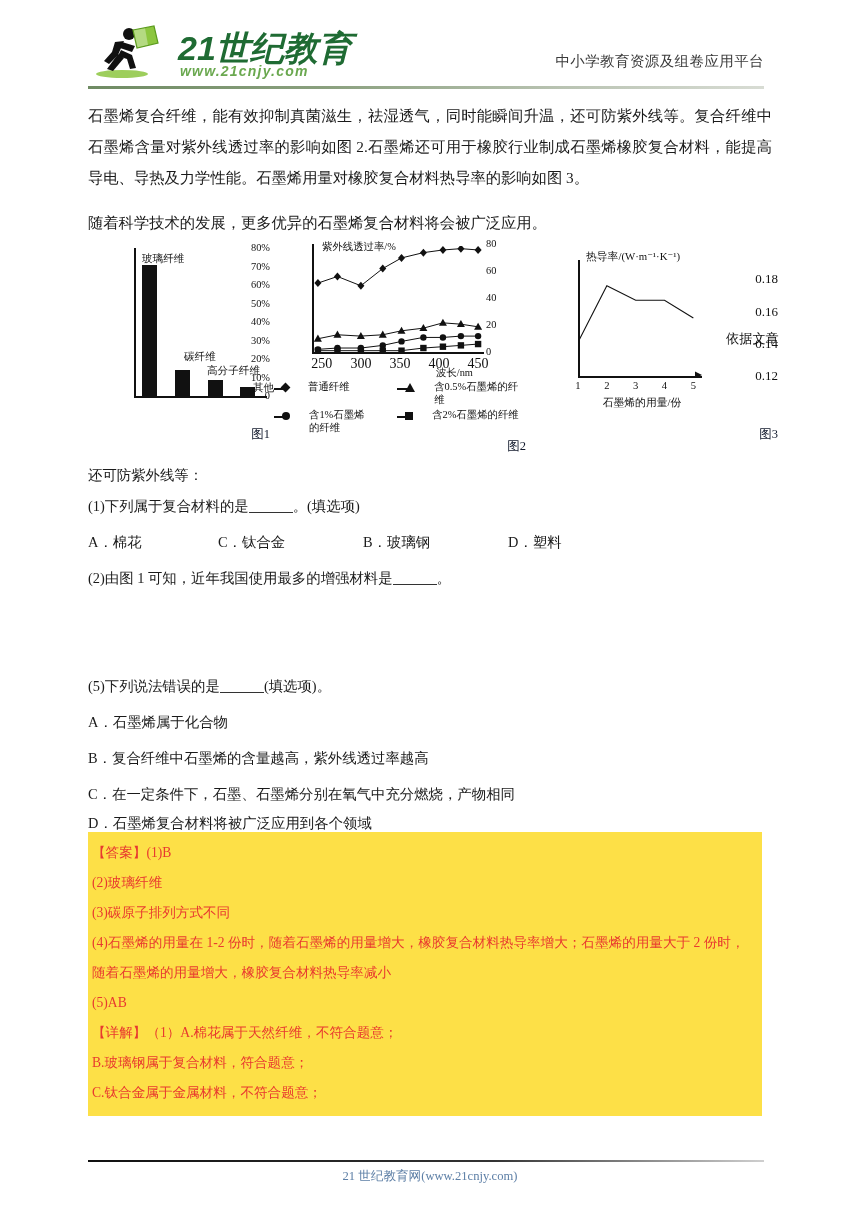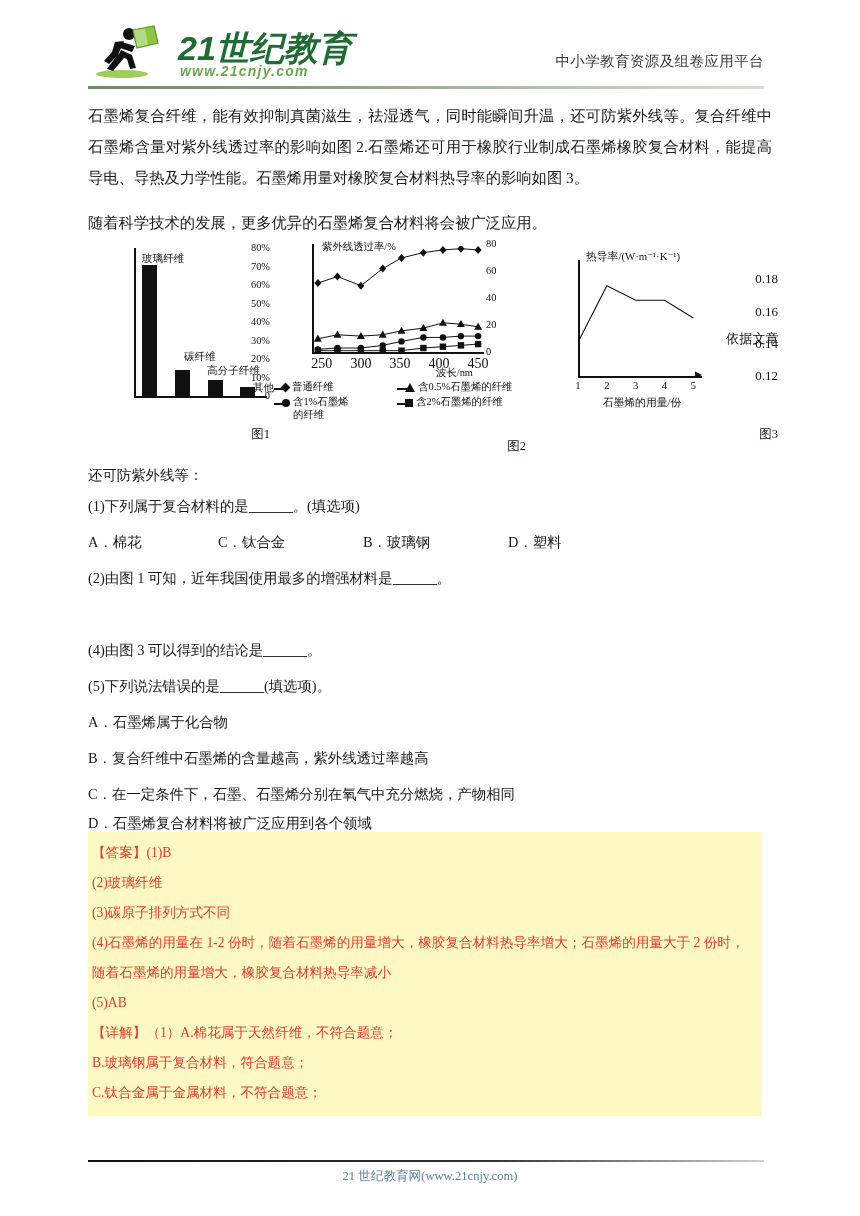--- a/index.html
+++ b/index.html
@@ -52,21 +52,21 @@
   .f2-plot { position:absolute; left:48px; top:8px; width:168px; height:106px; }
   .f2-axis-y { position:absolute; left:46px; top:6px; width:1.6px; height:110px; background:#111; }
   .f2-axis-x { position:absolute; left:46px; top:114px; width:172px; height:1.6px; background:#111; }
   .f2-ylab { position:absolute; right:0; font-size:10.4px; color:#111; text-align:left; width:40px; line-height:10px; }
   .f2-xlab { position:absolute; font-size:14px; color:#111; text-align:center; }
   .f2-title { position:absolute; left:56px; top:2px; font-size:10.4px; color:#111; white-space:nowrap; }
   .f2-axname { position:absolute; left:170px; top:128px; font-size:10.4px; color:#111; white-space:nowrap; }
   .f2-legend { position:absolute; left:8px; top:142px; width:252px; font-size:10.4px; color:#111; }
   .f2-leg-row { display:flex; }
   .f2-leg-item { display:flex; align-items:flex-start; margin-right:6px; }
-  .f2-leg-item .lt { line-height:13px; max-width:100px; }
+  .f2-leg-item .lt { line-height:13px; max-width:100px;margin-left:16px; }
   .marker { display:inline-block; margin:3px 3px 0 0; flex:0 0 auto; }
   .m-dash { width:13px; height:1.6px; background:#111; margin-top:8px; margin-right:-5px; }
   .mk-diamond { width:7px; height:7px; background:#111; transform:rotate(45deg); margin-top:4px; }
   .mk-tri { width:0; height:0; border-left:5px solid transparent; border-right:5px solid transparent; border-bottom:9px solid #111; margin-top:3px; }
   .mk-circ { width:8px; height:8px; background:#111; border-radius:50%; margin-top:4px; }
   .mk-sq { width:8px; height:8px; background:#111; margin-top:4px; }
 
   
   #fig3 { left:428px; top:0; width:262px; height:218px; }
   .f3-axis-y { position:absolute; left:62px; top:22px; width:1.6px; height:116px; background:#111; }
@@ -79,21 +79,21 @@
 
   
   .qblock { position:absolute; left:88px; width:690px; font-size:14.4px; line-height:31px; color:#1a1a1a; }
   .blank { display:inline-block; width:44px; border-bottom:1px solid #333; height:1em; vertical-align:-2px; }
   .opts { display:flex; }
   .opt { white-space:nowrap; }
 
   
   .answers {
     position:absolute; left:88px; top:832px; width:674px;
-    background:#fef9c3; padding:6px 4px 8px 4px;
+    background:#fde047; padding:6px 4px 8px 4px;
     color:#e8392f; font-size:13.6px; line-height:30px;
   }
   .answers p { margin:0; }
   .ans-hang { text-indent:0; }
 
   
   .footer-rule {
     position:absolute; left:88px; top:1160px; width:676px; height:1.6px;
     background: linear-gradient(to right, #111 0%, #333 60%, #cfcfcf 100%);
   }
@@ -300,23 +300,20 @@
     <span class="opt" style="width:145px;">C．钛合金</span>
     <span class="opt" style="width:145px;">B．玻璃钢</span>
     <span class="opt">D．塑料</span>
   </div>
 
   <div class="qblock" style="top:563px;">
     <span>(2)由图 1 可知，近年我国使用最多的增强材料是</span><span class="blank"></span><span>。</span>
   </div>
 
 
-  <div class="qblock" style="top:635px;">
-    <span>(4)由图 3 可以得到的结论是</span><span class="blank"></span><span>。</span>
-  </div>
 
   <div class="qblock" style="top:671px;">
     <span>(5)下列说法错误的是</span><span class="blank"></span><span>(填选项)。</span>
   </div>
 
   <div class="qblock" style="top:707px;">
     <span>A．石墨烯属于化合物</span>
   </div>
   <div class="qblock" style="top:743px;">
     <span>B．复合纤维中石墨烯的含量越高，紫外线透过率越高</span>

